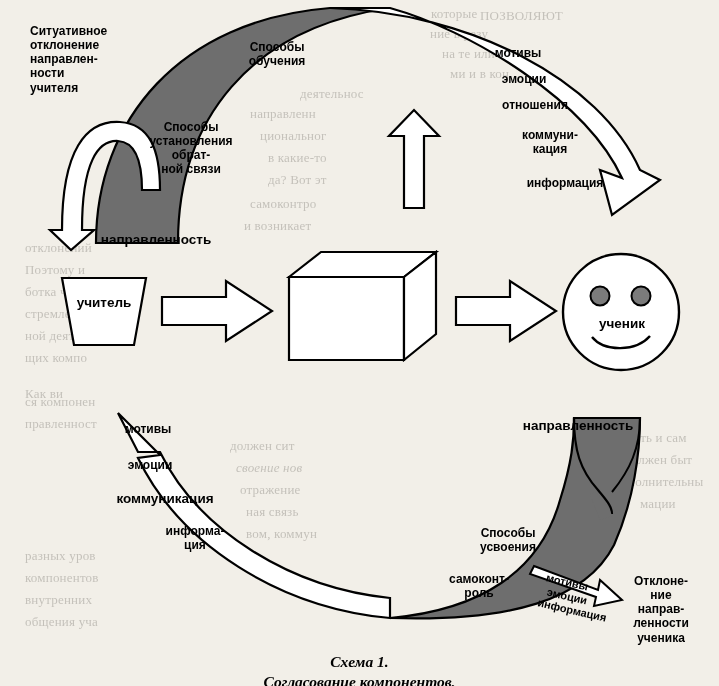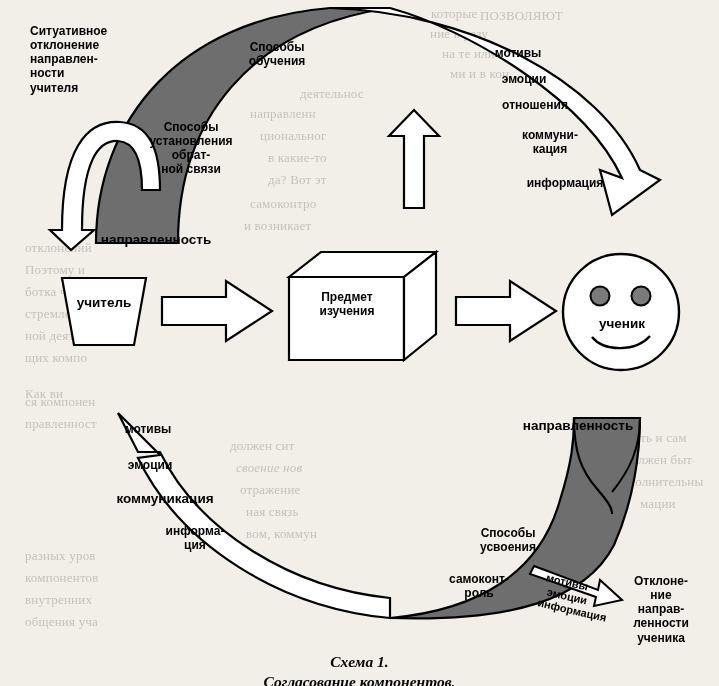--- a/index.html
+++ b/index.html
@@ -212,22 +212,20 @@
 
   <div class="lbl" style="left:468px; top:46px; width:100px;">мотивы</div>
   <div class="lbl" style="left:474px; top:72px; width:100px;">эмоции</div>
   <div class="lbl" style="left:480px; top:98px; width:110px;">отношения</div>
   <div class="lbl" style="left:490px; top:128px; width:120px;">коммуни-
 кация</div>
   <div class="lbl" style="left:500px; top:176px; width:130px;">информация</div>
 
   <div class="lbl" style="left:62px; top:295px; width:84px; font-size:13.5px;">учитель</div>
 
-  <div class="lbl" style="left:294px; top:290px; width:106px;">Предмет
-изучения</div>
 
   <div class="lbl" style="left:580px; top:316px; width:84px; font-size:13.5px;">ученик</div>
 
   <div class="lbl" style="left:98px; top:422px; width:100px;">мотивы</div>
   <div class="lbl" style="left:100px; top:458px; width:100px;">эмоции</div>
   <div class="lbl" style="left:90px; top:491px; width:150px; font-size:13.5px;">коммуникация</div>
   <div class="lbl" style="left:136px; top:524px; width:118px;">информа-
 ция</div>
 
   <div class="lbl" style="left:494px; top:418px; width:168px; font-size:13.5px;">направленность</div>

